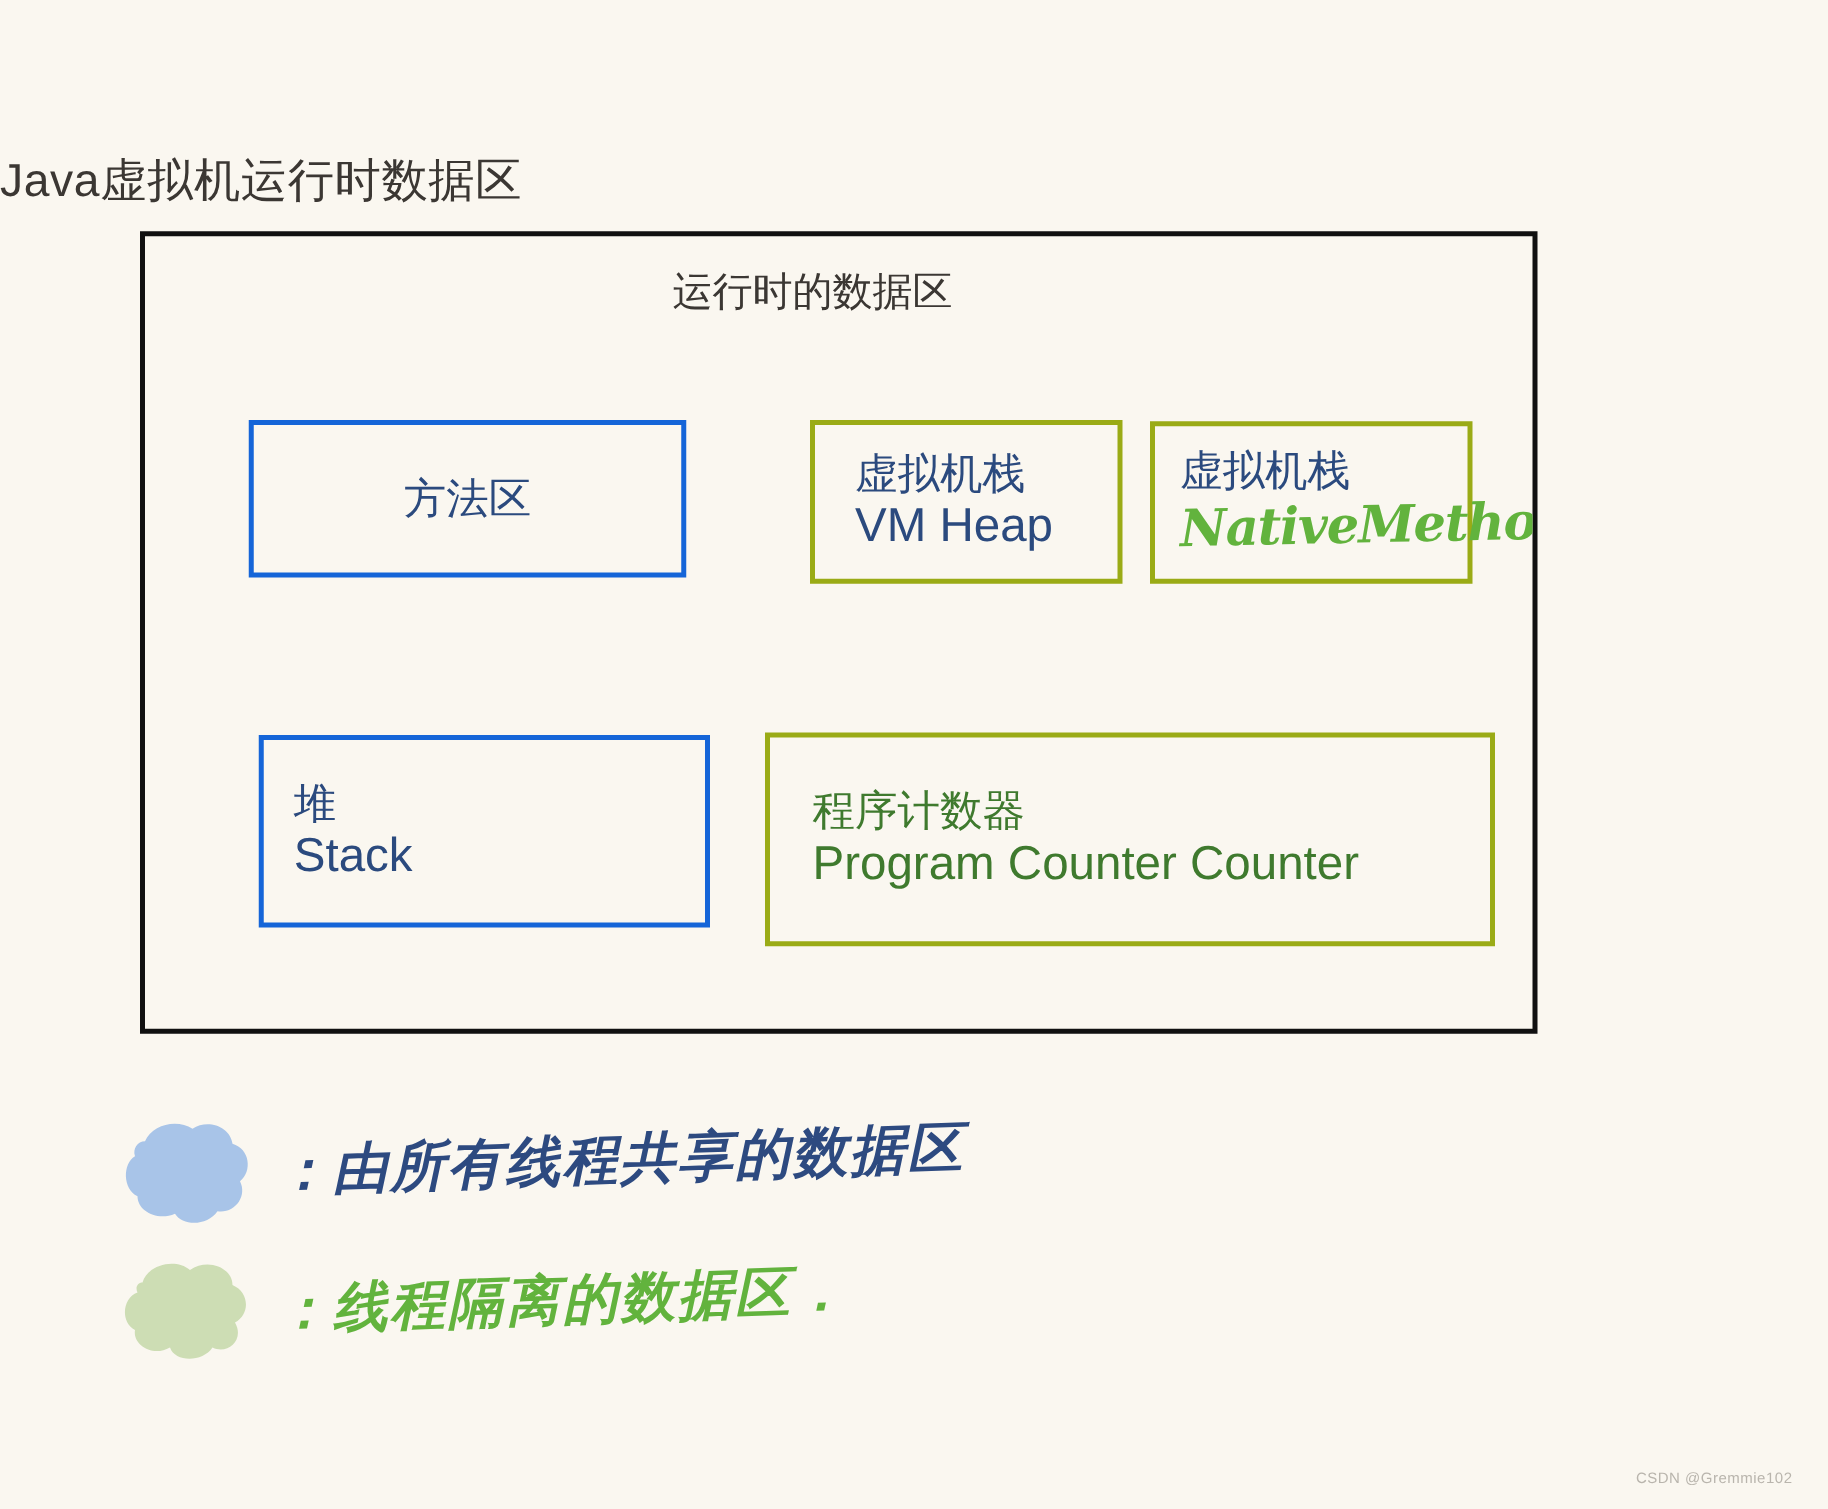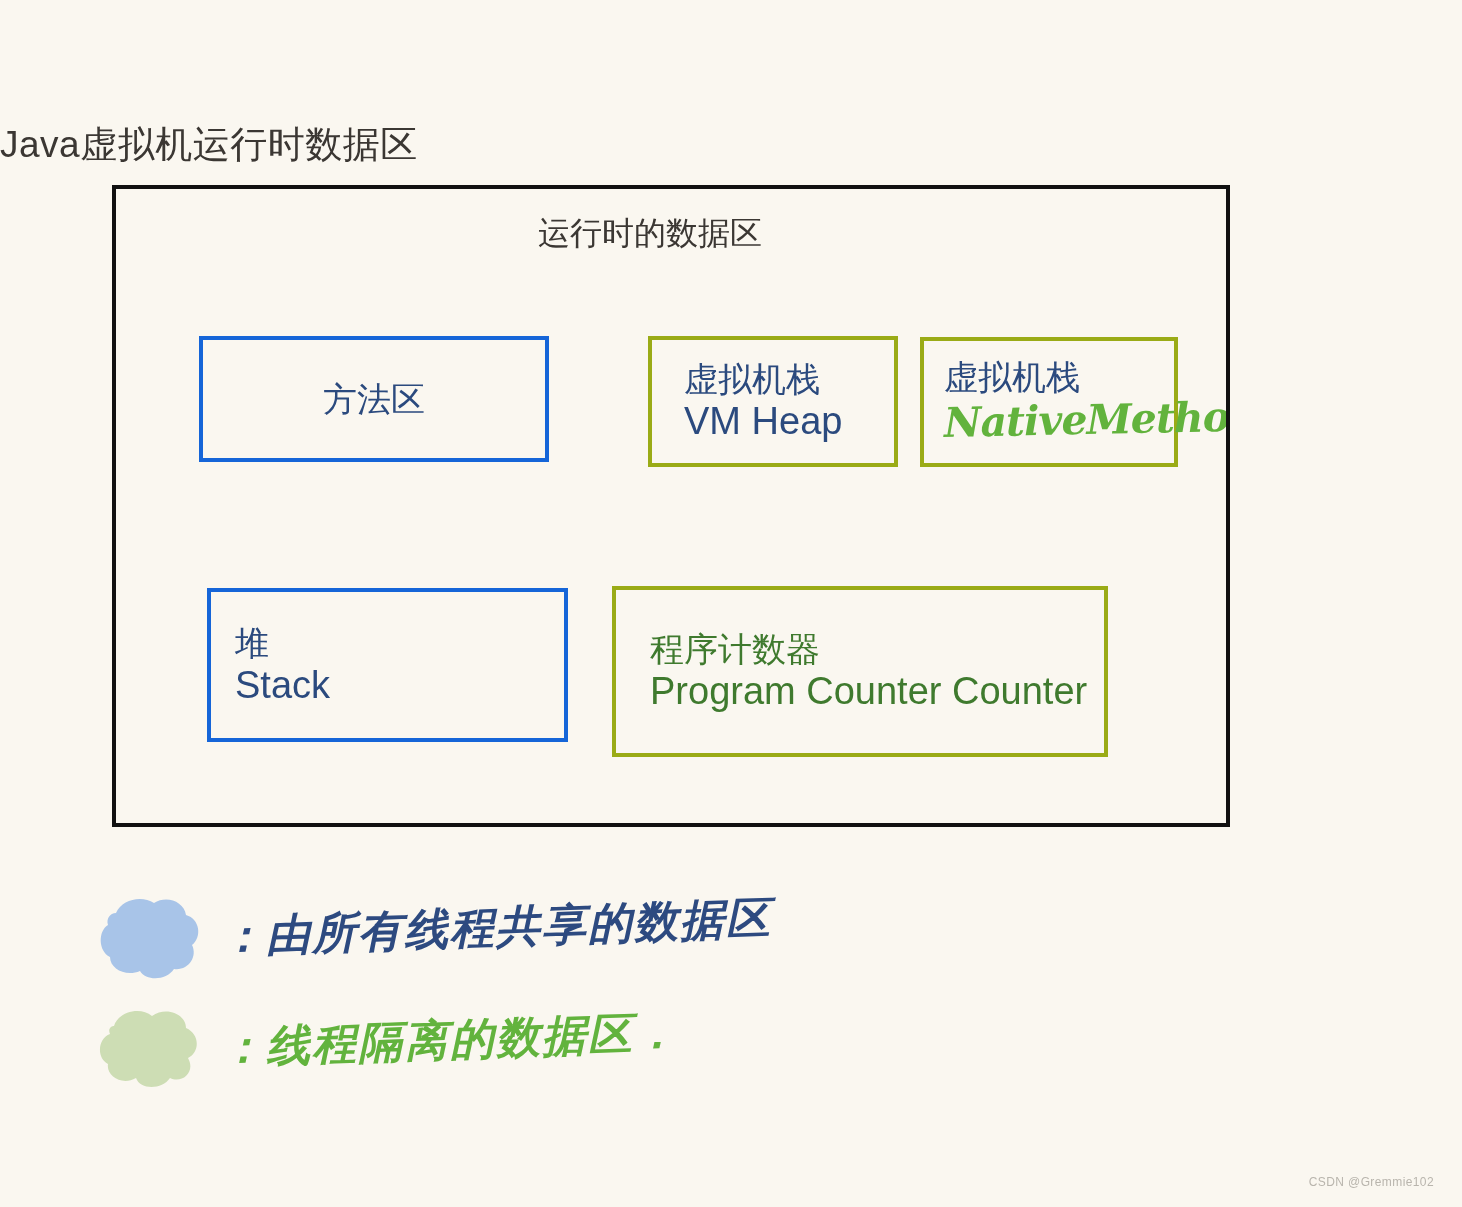--- a/index.html
+++ b/index.html
@@ -51,21 +51,21 @@
   .region .en{font-size:38px;}
   .blue-box{border:4px solid #1565d8;}
   .olive-box{border:4px solid #9aab16;}
   .navy-text{color:#2b4a7e;}
   .green-text{color:#3f7a2e;}
 
   #method-area{left:199px;top:336px;width:350px;height:126px;align-items:center;text-align:center;}
   #vm-stack{left:621px;top:336px;width:250px;height:131px;padding-left:32px;margin-left:27px;}
   #native-method-stack{left:920px;top:337px;width:258px;height:130px;padding-left:20px;overflow:visible;}
   #heap{left:207px;top:588px;width:361px;height:154px;padding-left:24px;}
-  #pc-register{left:612px;top:586px;width:496px;height:171px;padding-left:34px;}
+  #pc-register{left:612px;top:586px;width:584px;height:171px;padding-left:34px;}
 
   
   .handwrite{
     font-family:"DejaVu Serif",serif;
     font-style:italic;
     font-size:41px;
     color:#62b33d;
     white-space:nowrap;
     letter-spacing:-1px;
     transform:rotate(-1.2deg);

